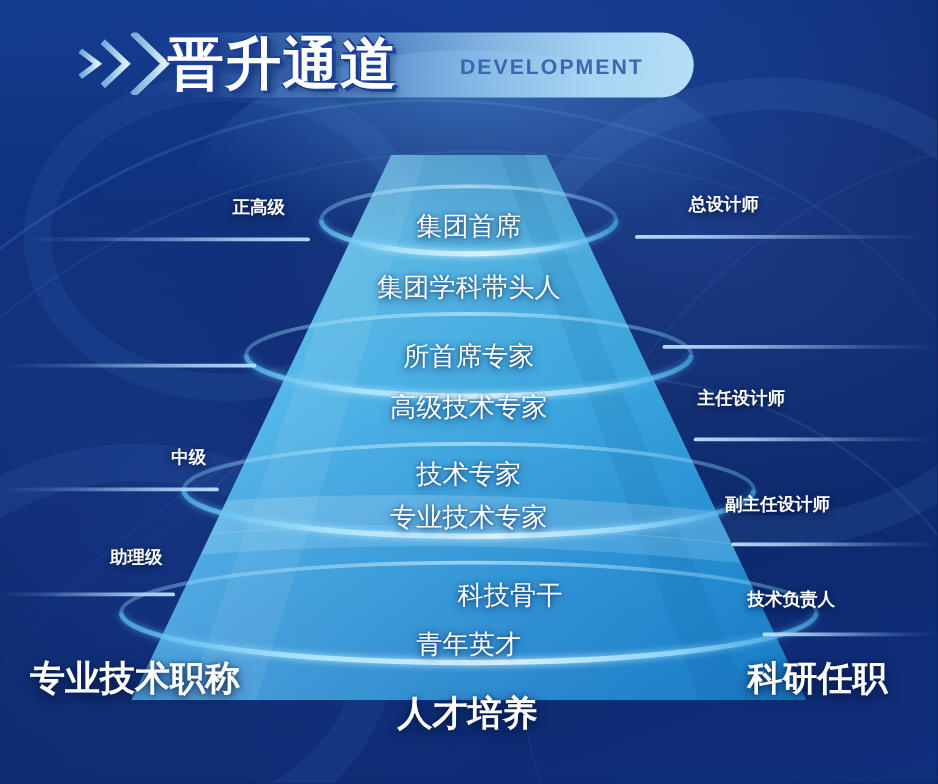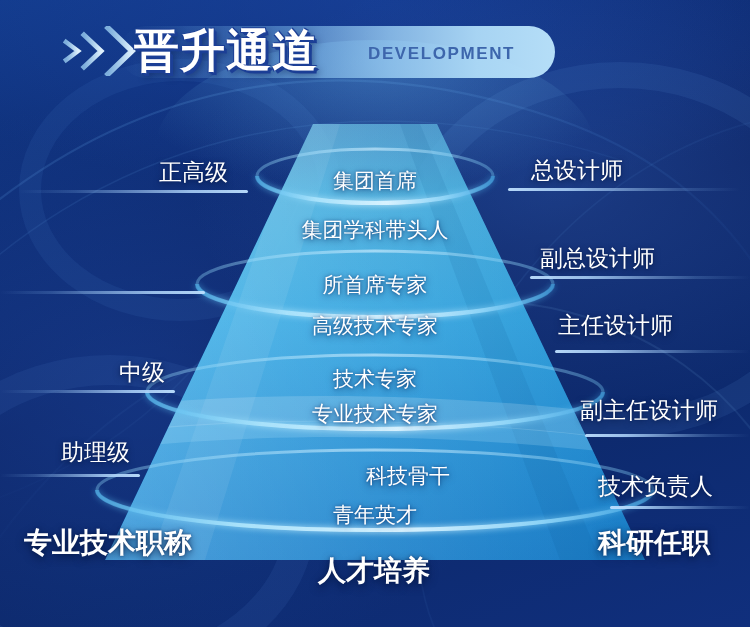--- a/index.html
+++ b/index.html
@@ -58,21 +58,21 @@
   .rule{position:absolute;height:3px;border-radius:2px;}
   .rule.left{
     background:linear-gradient(90deg,rgba(150,200,250,0) 0%,rgba(150,200,250,0.20) 25%,rgba(176,214,252,0.85) 75%,rgba(190,224,255,0.95) 100%);
   }
   .rule.right{
     background:linear-gradient(270deg,rgba(150,200,250,0) 0%,rgba(150,200,250,0.20) 25%,rgba(176,214,252,0.85) 75%,rgba(190,224,255,0.95) 100%);
   }
 
   
   .side-label{
-    position:absolute;font-size:23px;font-weight:normal;color:#ffffff;
+    position:absolute;font-size:14px;font-weight:bold;color:#ffffff;
     white-space:nowrap;
     text-shadow:0 2px 6px rgba(5,20,60,0.75),0 0 2px rgba(10,30,80,0.6);
   }
   .side-label.l{text-align:right;}
   .side-label.r{text-align:left;}
 
   
   .tier-label{
     position:absolute;left:0;width:750px;text-align:center;
     font-size:21px;font-weight:normal;color:#ffffff;white-space:nowrap;
@@ -215,22 +215,21 @@
   <div class="rule right" style="left:508px;top:188px;width:232px;"></div>
   <div class="rule right" style="left:530px;top:276px;width:220px;"></div>
   <div class="rule right" style="left:555px;top:350px;width:195px;"></div>
   <div class="rule right" style="left:585px;top:434px;width:165px;"></div>
   <div class="rule right" style="left:610px;top:506px;width:140px;"></div>
 
   <div class="side-label l" style="left:88px;top:157px;width:140px;">正高级</div>
   <div class="side-label l" style="left:25px;top:357px;width:140px;">中级</div>
   <div class="side-label l" style="left:-10px;top:437px;width:140px;">助理级</div>
 
-  <div class="side-label r" style="left:531px;top:155px;">总设计师</div>
-  <div class="side-label r" style="left:540px;top:243px;">副总设计师</div>
+  <div class="side-label r" style="left:551px;top:155px;">总设计师</div>
   <div class="side-label r" style="left:558px;top:310px;">主任设计师</div>
   <div class="side-label r" style="left:580px;top:395px;">副主任设计师</div>
   <div class="side-label r" style="left:598px;top:471px;">技术负责人</div>
 
   <div class="tier-label" style="top:167px;">集团首席</div>
   <div class="tier-label" style="top:216px;">集团学科带头人</div>
   <div class="tier-label" style="top:271px;">所首席专家</div>
   <div class="tier-label" style="top:312px;">高级技术专家</div>
   <div class="tier-label" style="top:365px;">技术专家</div>
   <div class="tier-label" style="top:400px;">专业技术专家</div>

